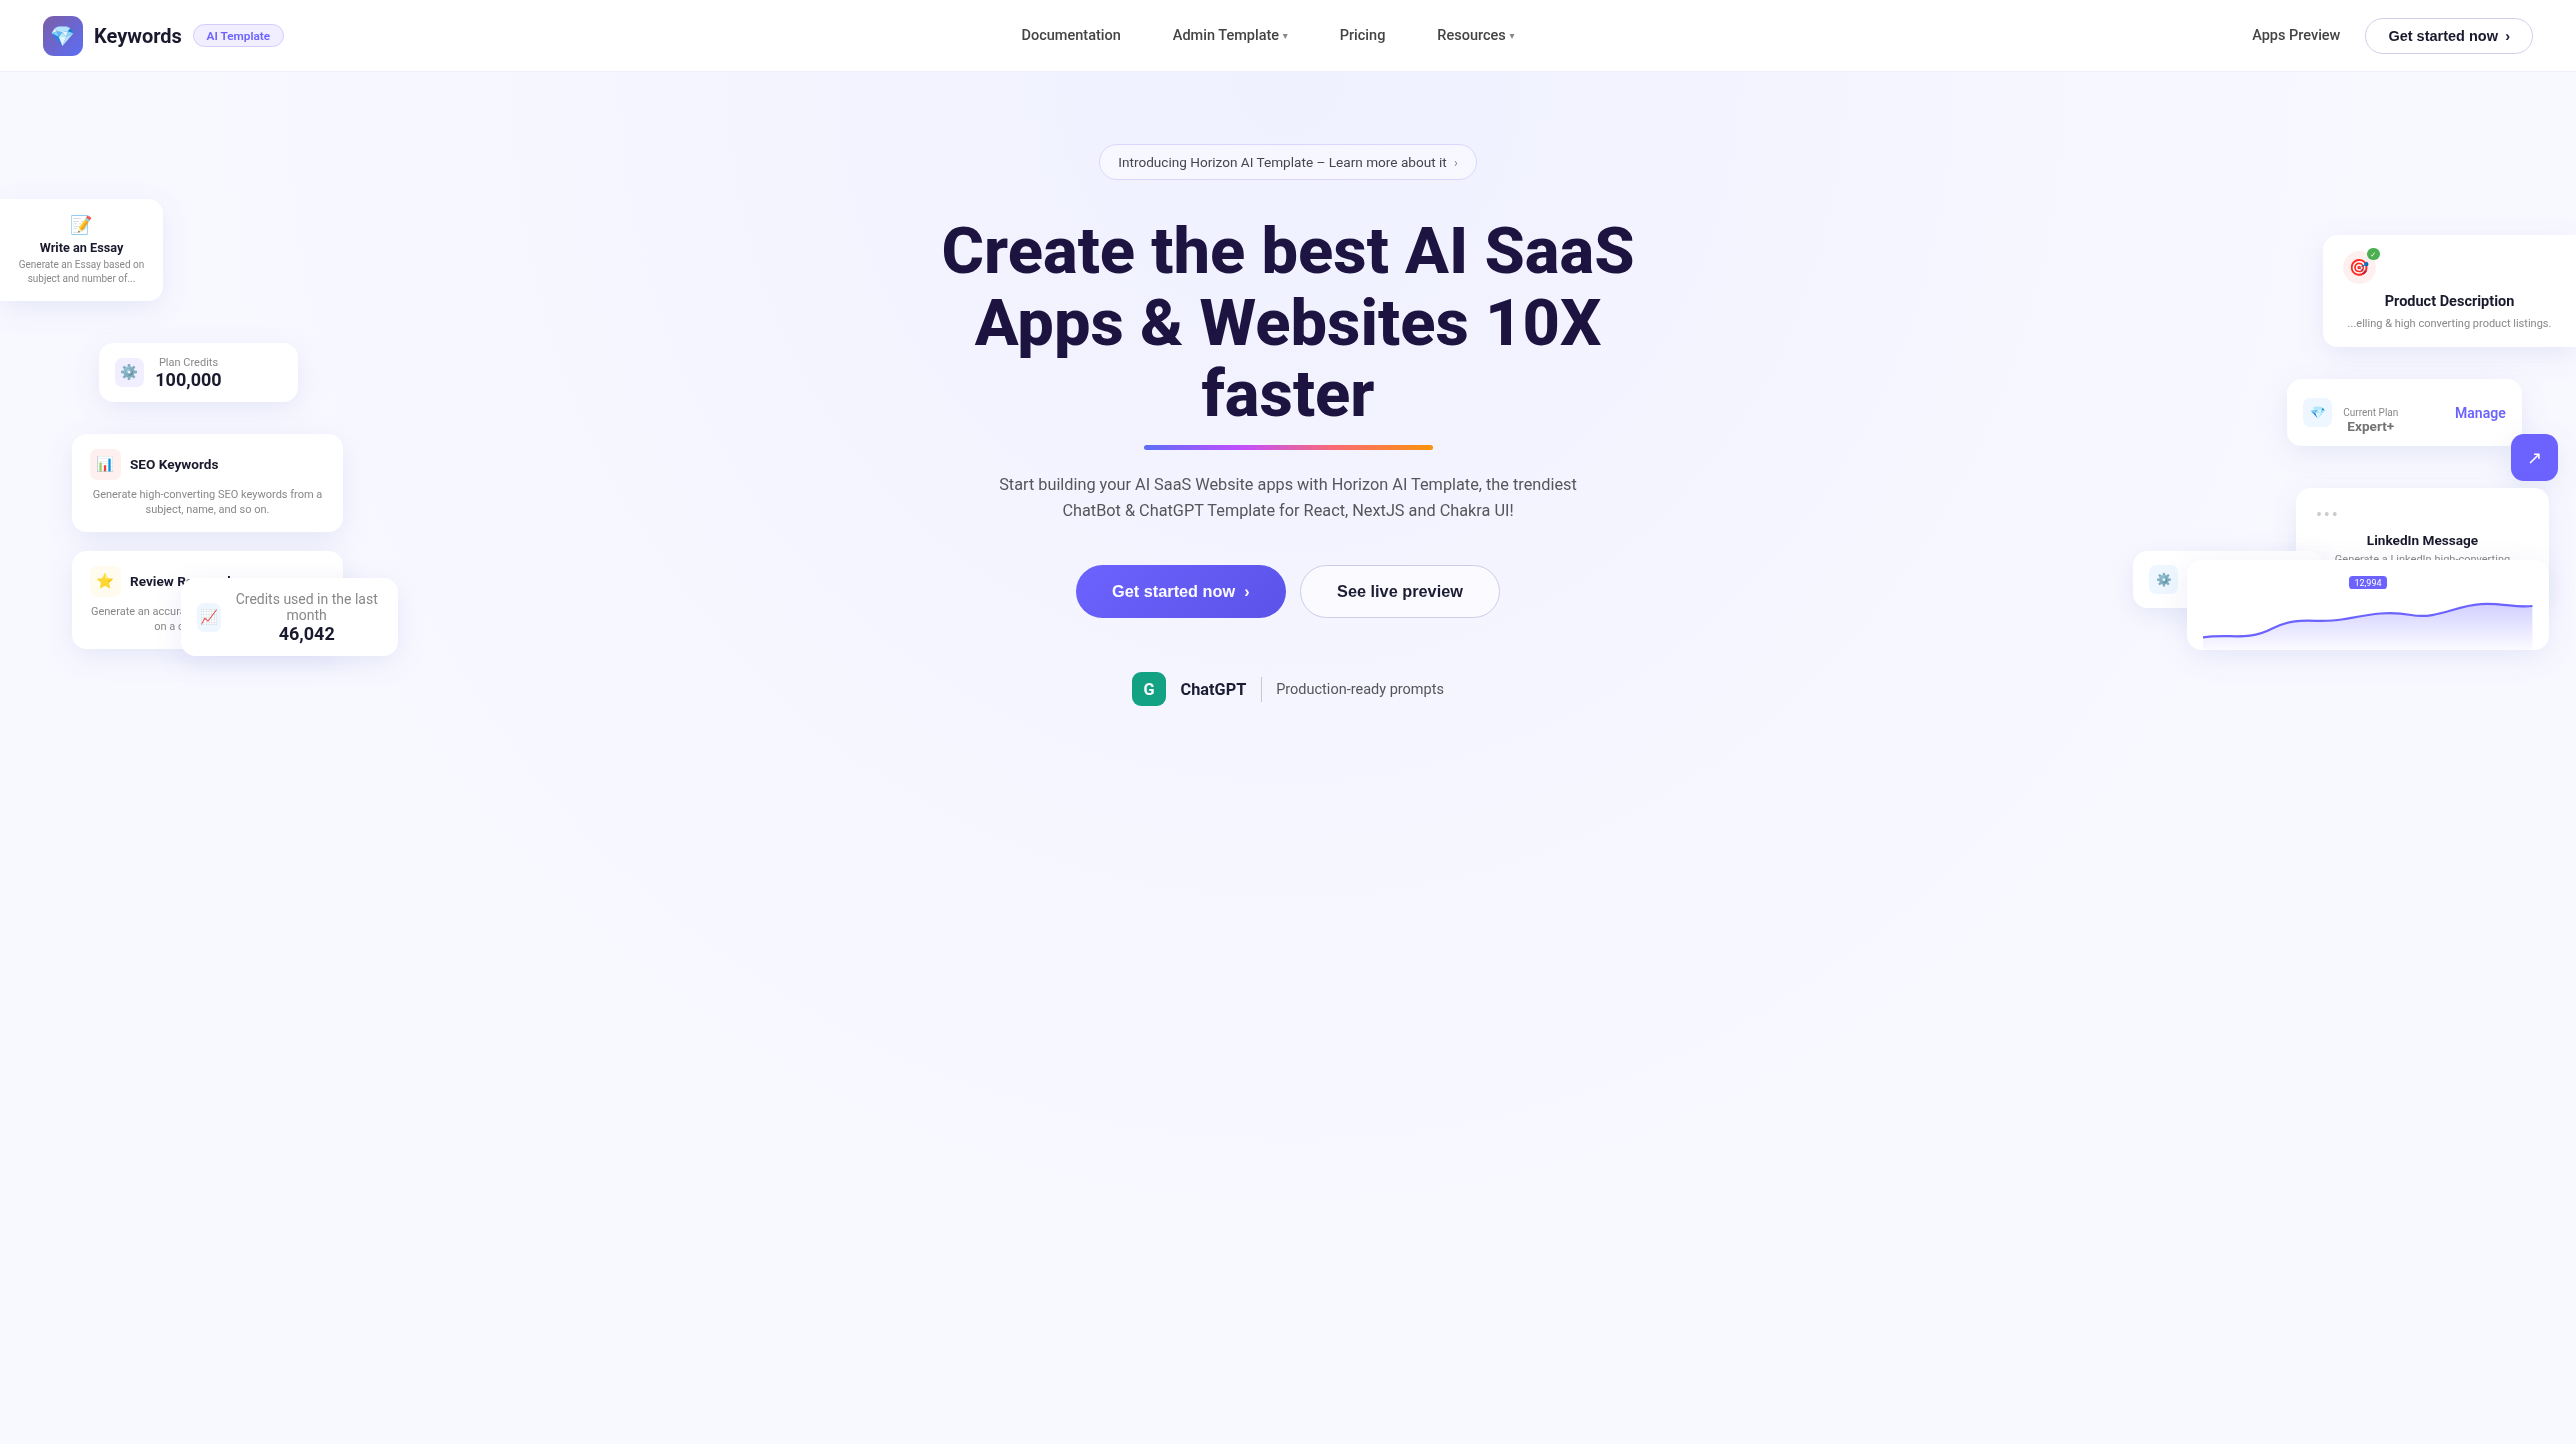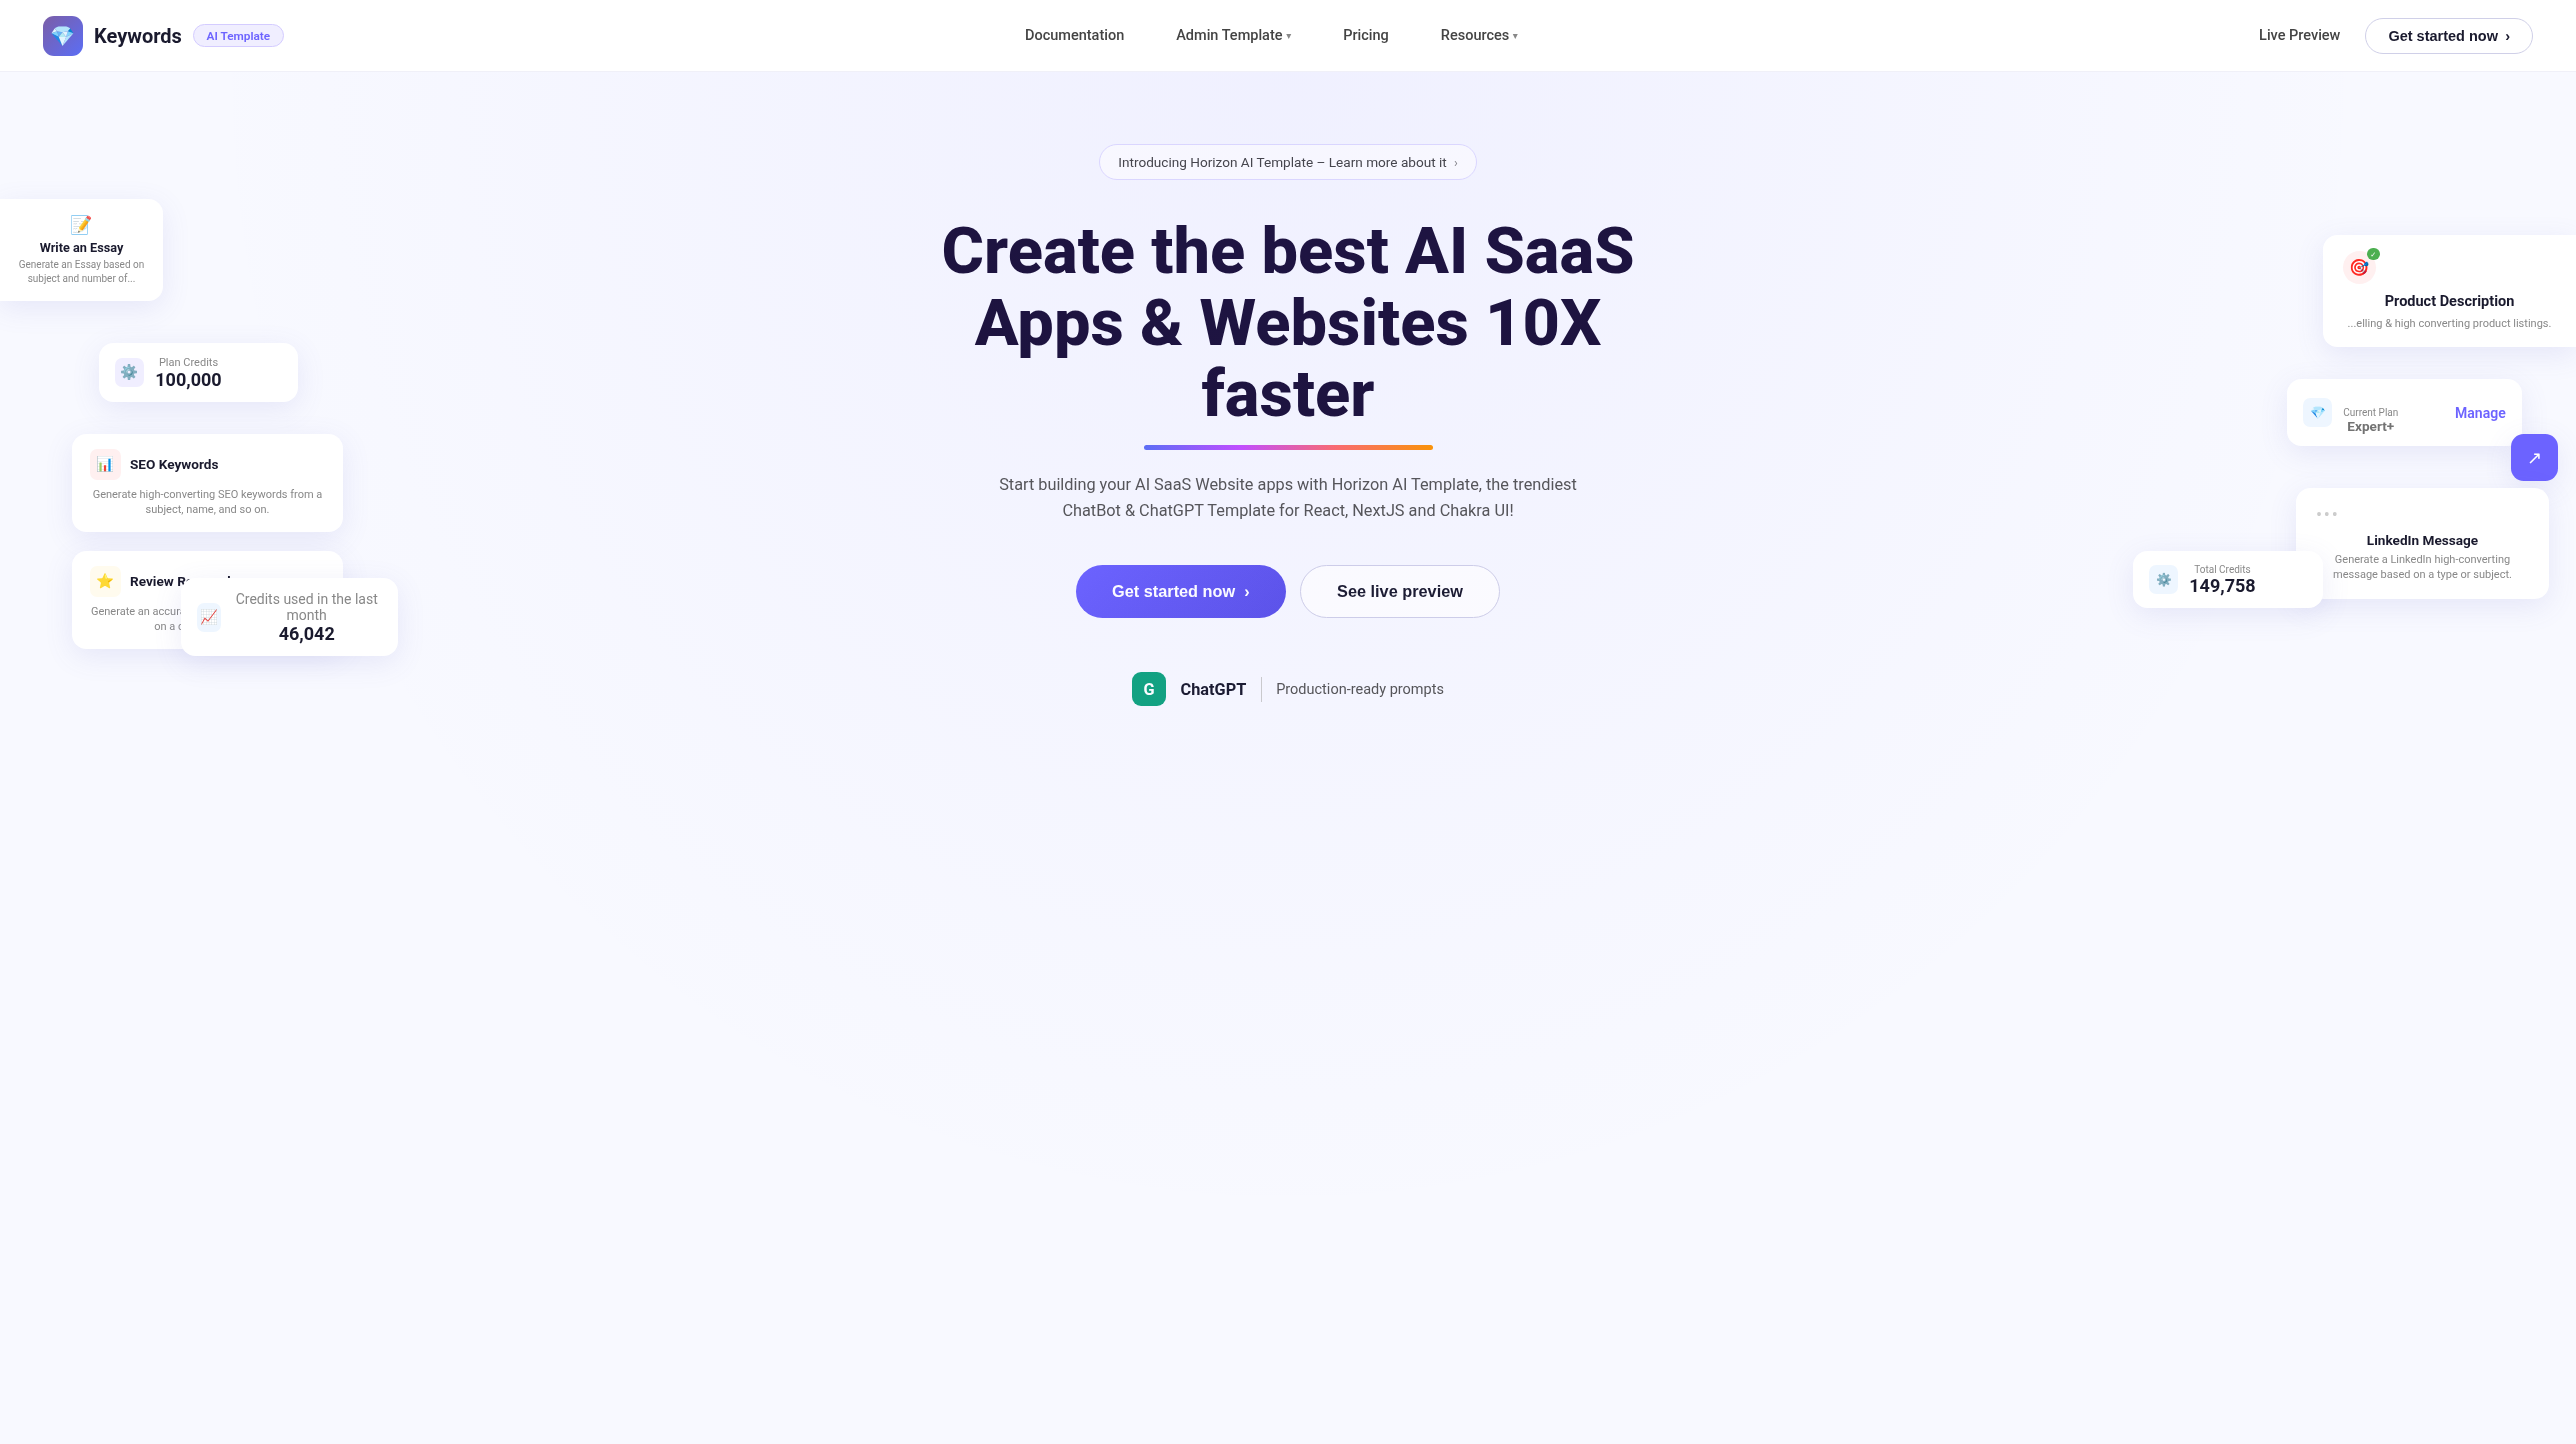--- a/index.html
+++ b/index.html
@@ -449,21 +449,21 @@
       </a>
     </li>
     <li>
       <a href="#">
         <span>Resources</span>
         <span class="chevron">▾</span>
       </a>
     </li>
   </ul>
   <div class="navbar-right">
-    <a href="#" class="nav-live-preview">Live Preview</a>
+    <a href="#" class="nav-live-preview">Apps Preview</a>
     <button class="btn-get-started-nav">
       <span>Get started now</span>
       <span>›</span>
     </button>
   </div>
 </nav>
 
 <section class="hero">
 
   <div class="intro-banner">
@@ -563,15 +563,28 @@
   </div>
 
   <div class="float-card card-total-credits">
     <div class="tc-icon">⚙️</div>
     <div>
       <div class="tc-label">Total Credits</div>
       <div class="tc-value">149,758</div>
     </div>
   </div>
 
+  <div class="float-card card-chart">
+    <span class="chart-label">12,994</span>
+    <svg class="chart-area" viewBox="0 0 380 60" preserveAspectRatio="none">
+      <defs>
+        <linearGradient id="chartGrad" x1="0" y1="0" x2="0" y2="1">
+          <stop offset="0%" stop-color="#6c63ff" stop-opacity="0.3"></stop>
+          <stop offset="100%" stop-color="#6c63ff" stop-opacity="0.02"></stop>
+        </linearGradient>
+      </defs>
+      <path d="M0,45 C30,40 50,50 80,35 C110,20 130,30 160,25 C190,20 210,15 240,20 C270,25 290,10 320,8 C340,6 360,12 380,10" fill="none" stroke="#6c63ff" stroke-width="2.5"></path>
+      <path d="M0,45 C30,40 50,50 80,35 C110,20 130,30 160,25 C190,20 210,15 240,20 C270,25 290,10 320,8 C340,6 360,12 380,10 L380,60 L0,60 Z" fill="url(#chartGrad)"></path>
+    </svg>
+  </div>
 
 </section>
 
 
 </body></html>

